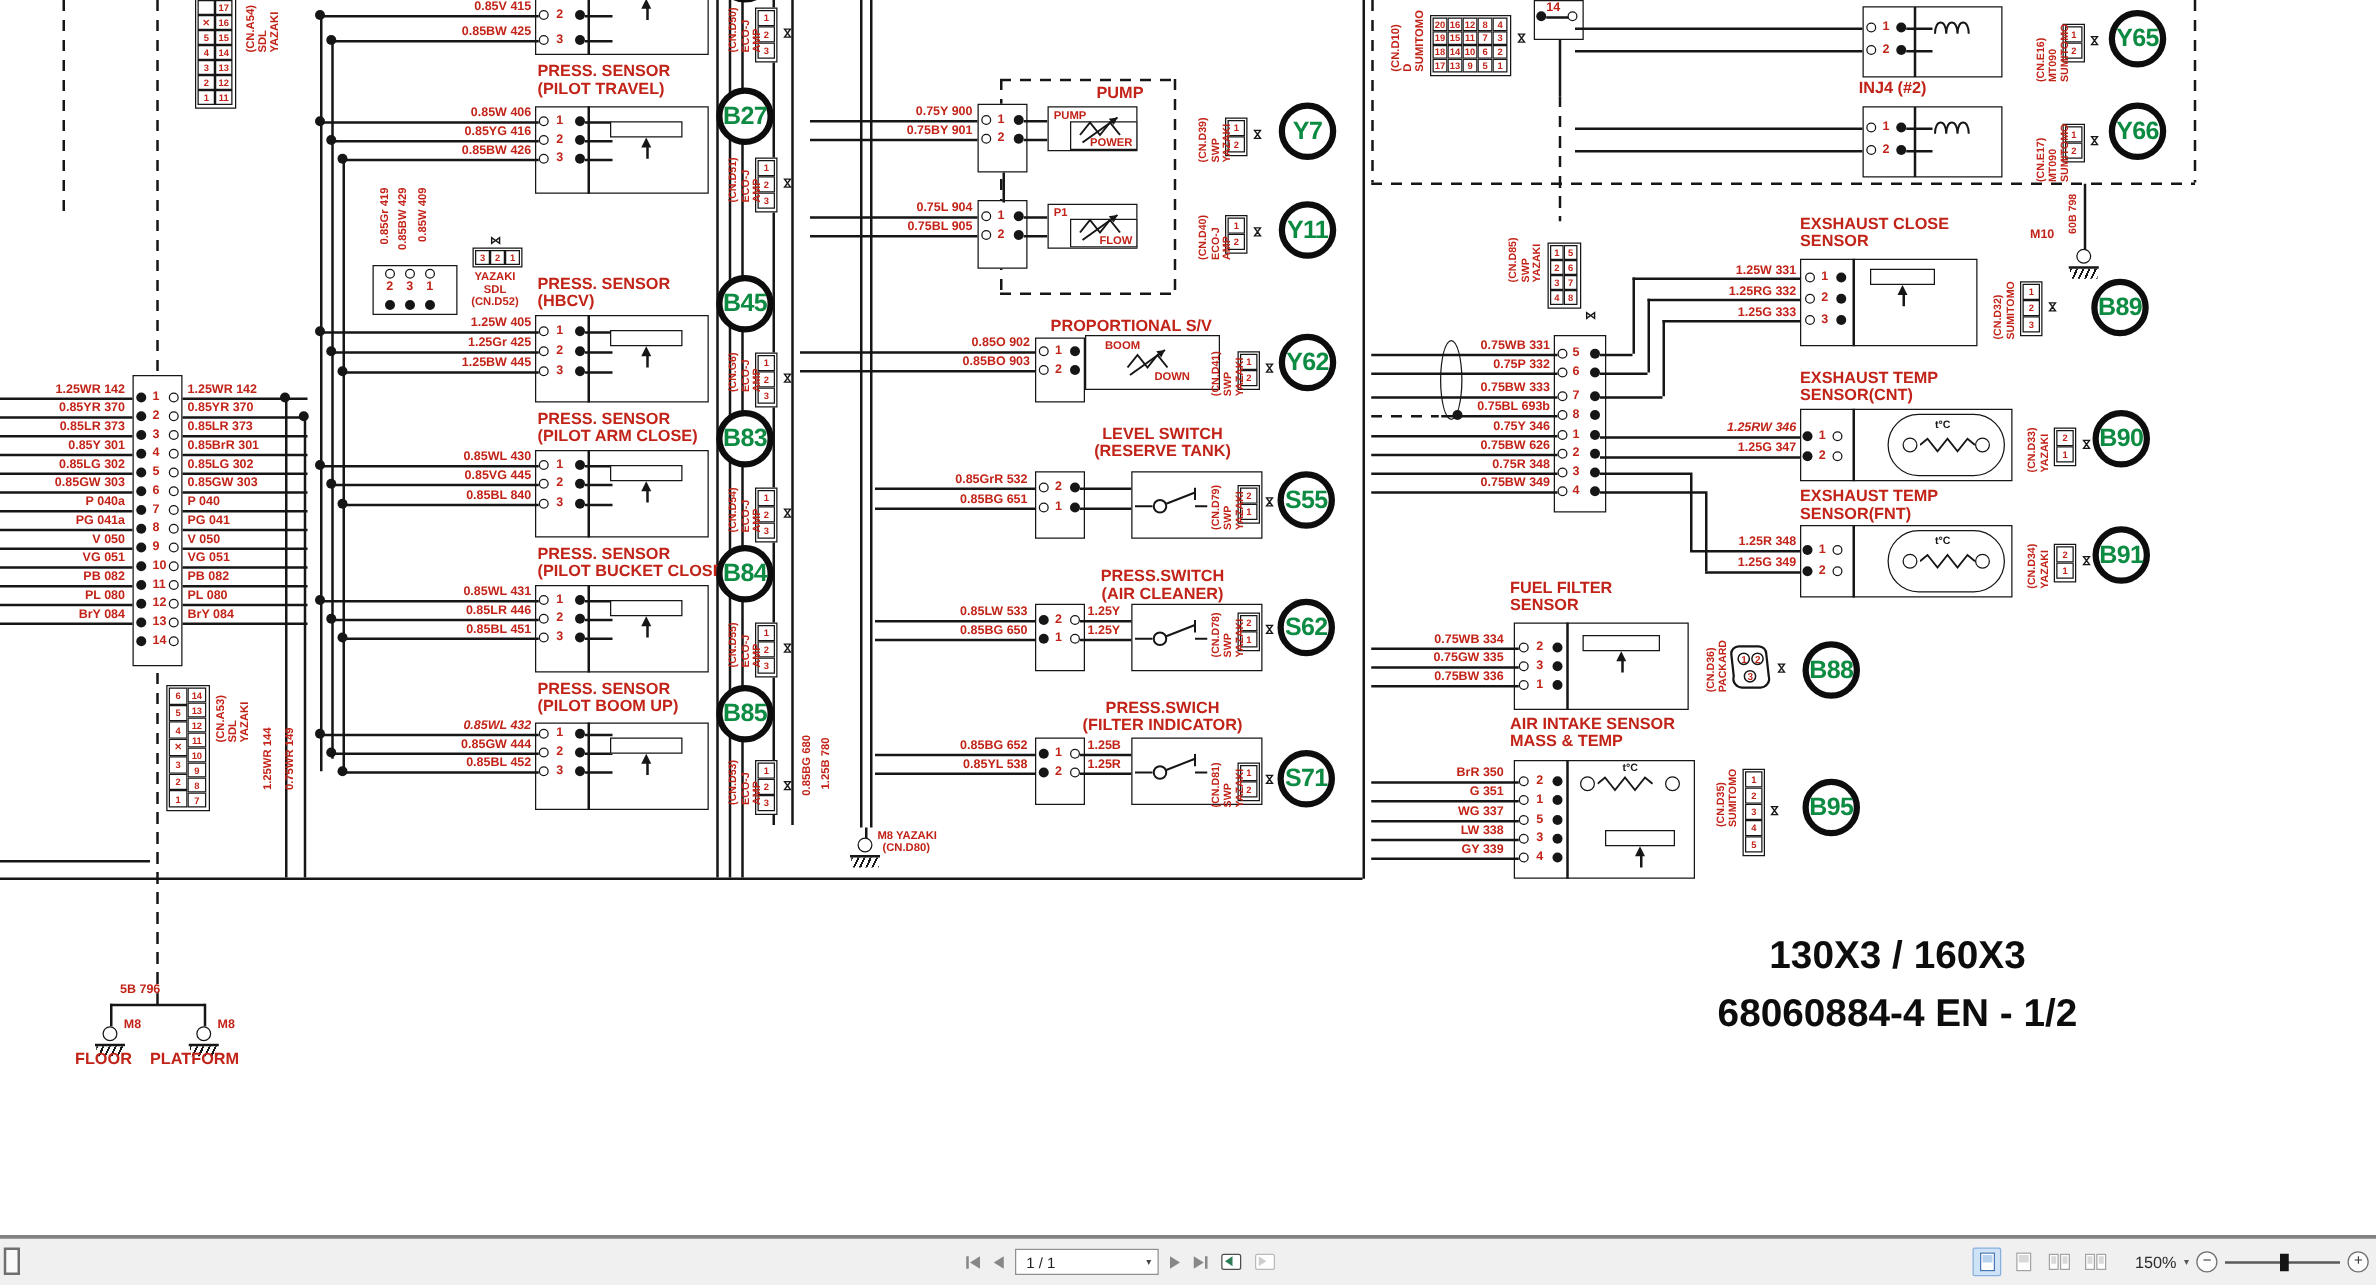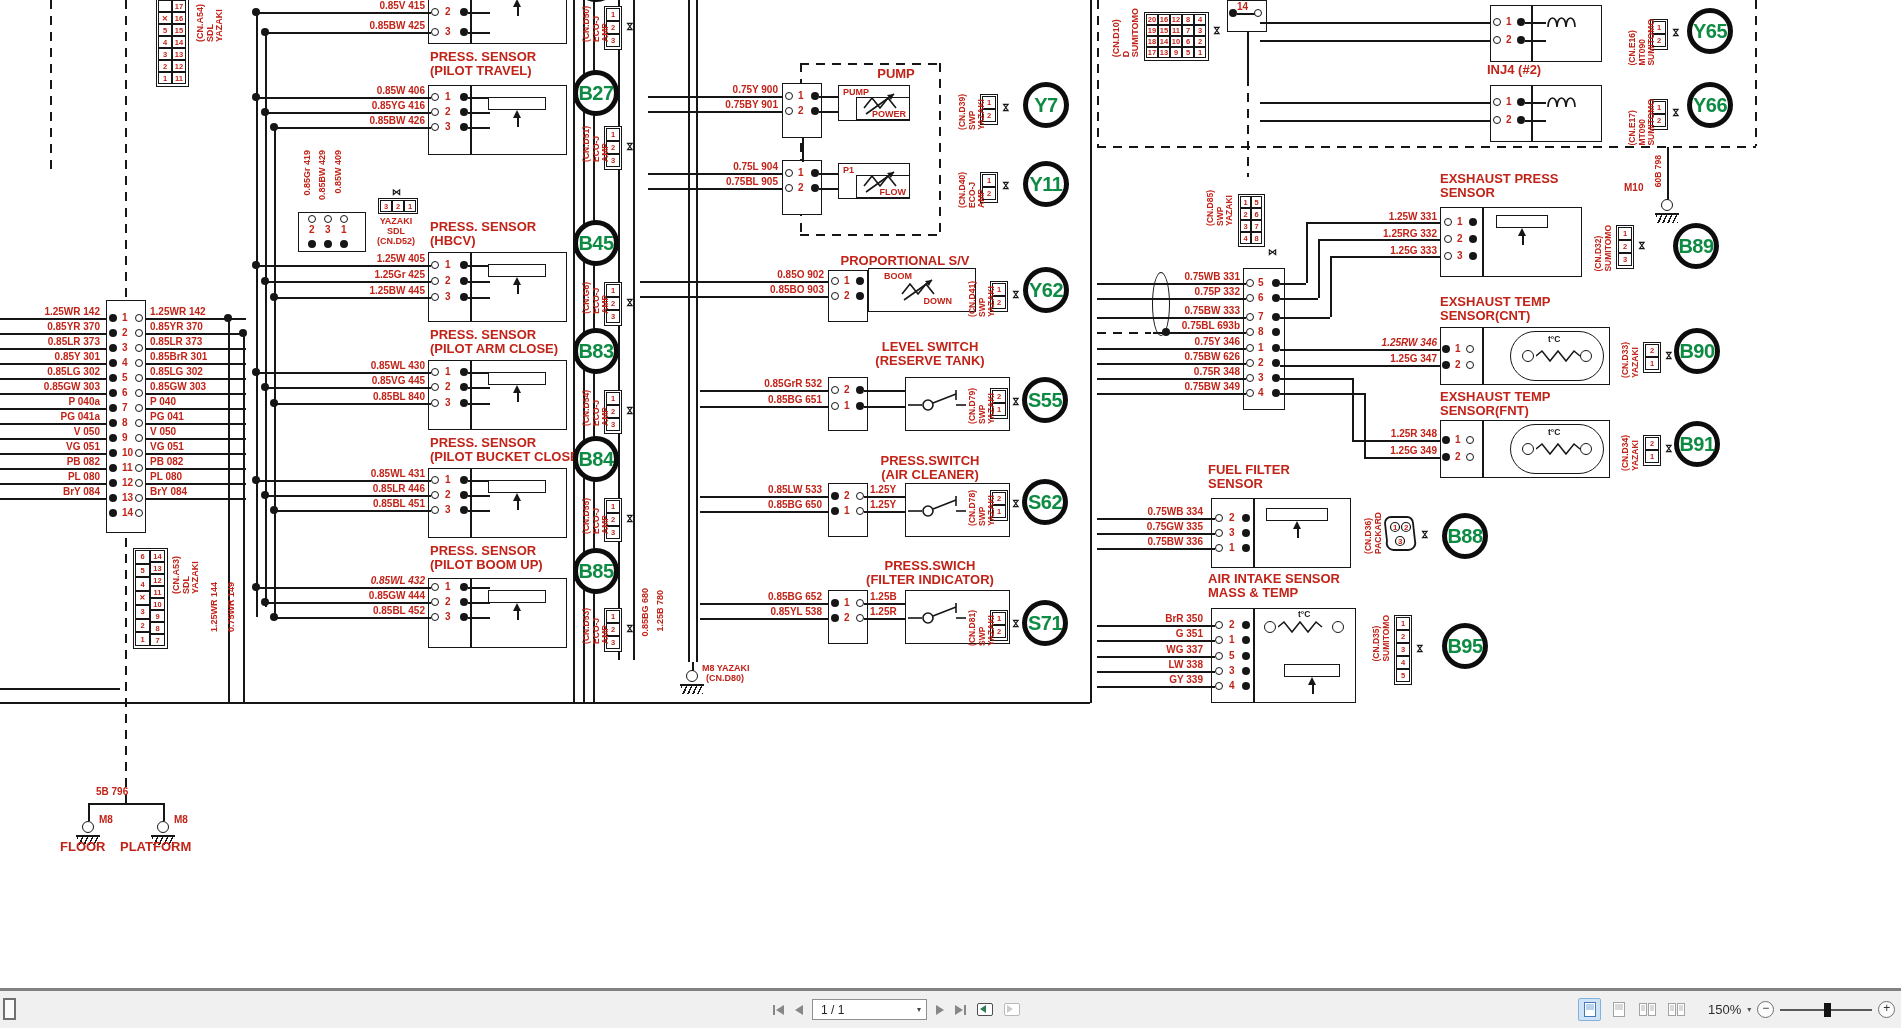--- a/index.html
+++ b/index.html
@@ -58,20 +58,22 @@
 .zbtn{width:17px;height:17px;border:1.5px solid #707070;border-radius:50%;font-size:12px;line-height:13px;text-align:center;color:#333;background:#fcfcfc}
 .slider{position:relative;width:92px;height:2px;background:#5a5a5a}
 .handle{position:absolute;left:44px;top:-6px;width:7px;height:14px;background:#141414}
 </style>
 </head>
 <body>
 
 <div id="app">
   <div id="canvas">
     <div class="titleblock">
+      <div>130X3 / 160X3</div>
+      <div>68060884-4 EN - 1/2</div>
     </div>
   <div class="vl" style="left: 573px; top: 0px; height: 702px;"></div>
       <div class="vl" style="left: 583px; top: 0px; height: 702px;"></div>
       <div class="vl" style="left: 593px; top: 0px; height: 702px;"></div>
       <div class="vl" style="left: 618px; top: 0px; height: 660px;"></div>
       <div class="vl" style="left: 633px; top: 0px; height: 660px;"></div>
       <div class="vl" style="left: 688px; top: 0px; height: 662px;"></div>
       <div class="vl" style="left: 696px; top: 0px; height: 662px;"></div>
       <div class="hl" style="left: 0px; top: 702px; width: 1090px;"></div>
       <div class="hl" style="left: 0px; top: 688px; width: 120px;"></div>
@@ -874,21 +876,21 @@
       <div class="vl" style="left: 1330px; top: 256px; height: 61px;"></div>
       <div class="hl" style="left: 1330px; top: 256px; width: 114px;"></div>
       <div class="hl" style="left: 1280px; top: 349px; width: 162px;"></div>
       <div class="hl" style="left: 1280px; top: 365px; width: 162px;"></div>
       <div class="hl" style="left: 1280px; top: 378px; width: 72px;"></div>
       <div class="vl" style="left: 1352px; top: 378px; height: 62px;"></div>
       <div class="hl" style="left: 1352px; top: 440px; width: 90px;"></div>
       <div class="hl" style="left: 1280px; top: 393px; width: 84px;"></div>
       <div class="vl" style="left: 1364px; top: 393px; height: 64px;"></div>
       <div class="hl" style="left: 1364px; top: 457px; width: 78px;"></div>
-      <div class="rl tl" style="left: 1440px; top: 172px;">EXSHAUST PRESS</div>
+      <div class="rl tl" style="left: 1440px; top: 172px;">EXSHAUST CLOSE</div>
       <div class="rl tl" style="left: 1440px; top: 186px;">SENSOR</div>
       <div class="bx" style="left: 1440px; top: 207px; width: 142px; height: 70px;"></div>
       <div class="vl" style="left: 1482px; top: 207px; height: 70px;"></div>
       <div class="rl end" style="left: 1437px; top: 211px;">1.25W 331</div>
       <div class="oc" style="left: 1444px; top: 218px;"></div>
       <div class="pn" style="left: 1457px; top: 217px;">1</div>
       <div class="fcd" style="left: 1469px; top: 218px;"></div>
       <div class="rl end" style="left: 1437px; top: 228px;">1.25RG 332</div>
       <div class="oc" style="left: 1444px; top: 235px;"></div>
       <div class="pn" style="left: 1457px; top: 234px;">2</div>

